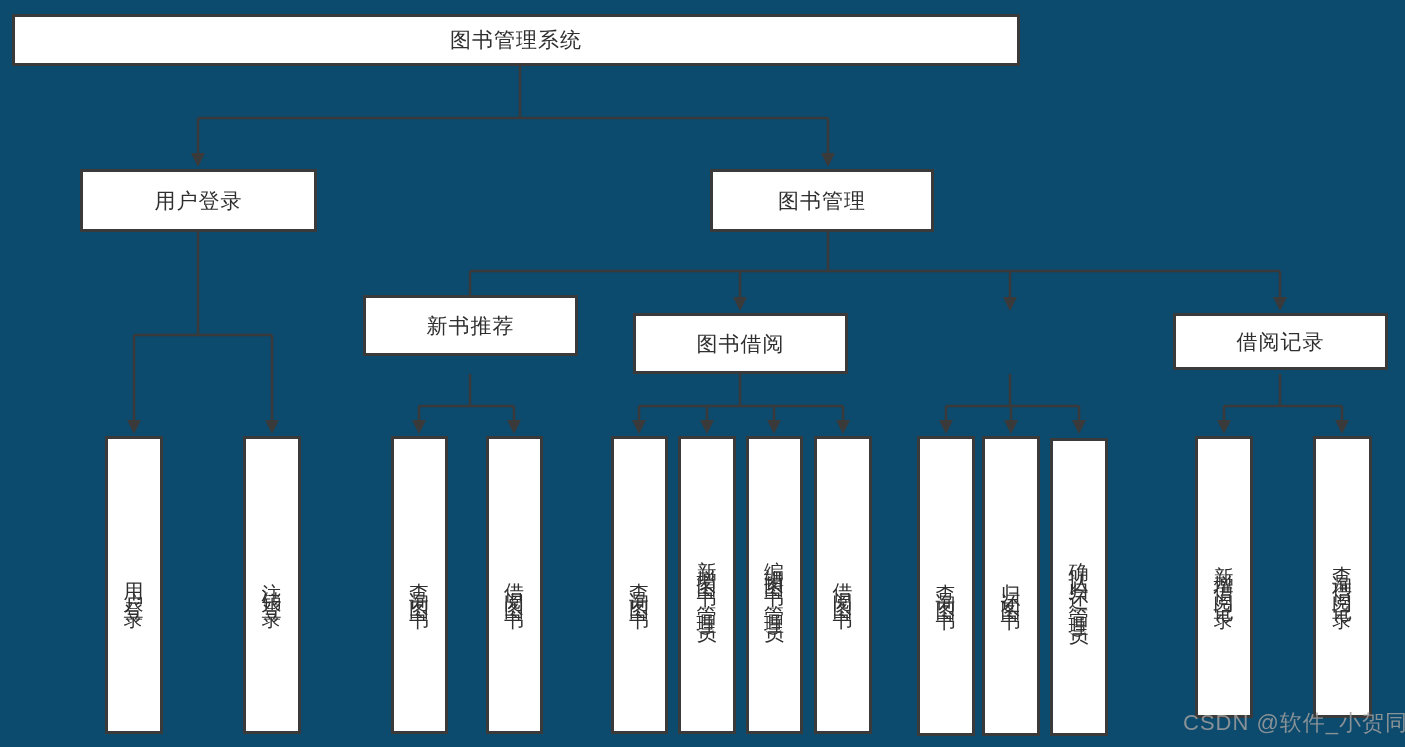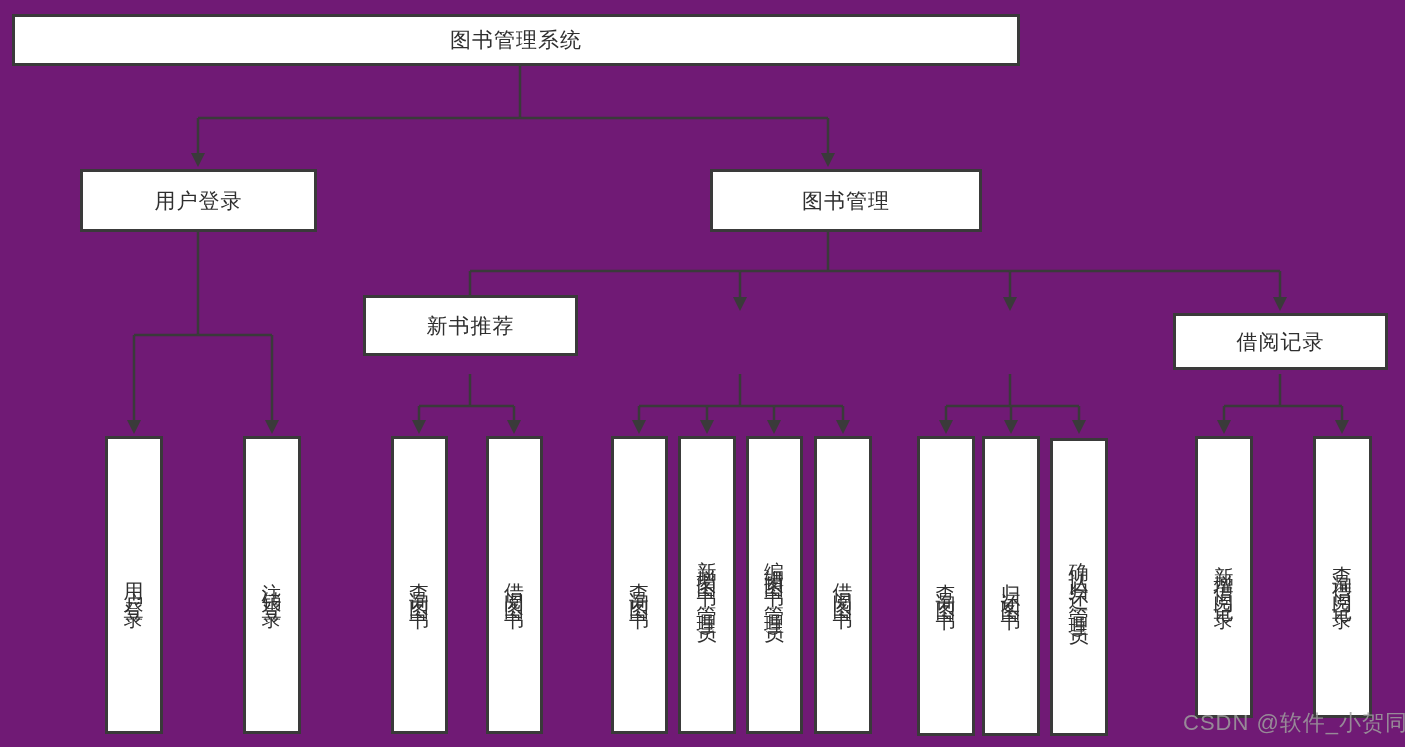--- a/index.html
+++ b/index.html
@@ -1,17 +1,17 @@
 <!DOCTYPE html>
 <html><head>
 <meta charset="utf-8">
 <style>
   html,body{margin:0;padding:0;background:#ffffff;}
   .canvas{
-    position:relative;width:1405px;height:747px;background:#701a75;
+    position:relative;width:1405px;height:747px;background:#0c4a6e;
     font-family:"Liberation Sans", sans-serif;color:#2f2f2f;overflow:hidden;
   }
   .node{
     position:absolute;box-sizing:border-box;background:#ffffff;
     border:3px solid #3a3a3a;display:flex;align-items:center;justify-content:center;
     z-index:2;
   }
   .node.h{font-size:21px;letter-spacing:1px;}
   .leaf span{
     writing-mode:vertical-rl;text-orientation:mixed;
@@ -78,26 +78,29 @@
     </g>
   </svg>
 
   <div class="node h" style="left:12px;top:14px;width:1008px;height:52px">
     <span>图书管理系统</span>
   </div>
 
   <div class="node h" style="left:80px;top:169px;width:237px;height:63px">
     <span>用户登录</span>
   </div>
-  <div class="node h" style="left:710px;top:169px;width:272px;height:63px">
+  <div class="node h" style="left:710px;top:169px;width:224px;height:63px">
     <span>图书管理</span>
   </div>
 
   <div class="node h" style="left:363px;top:295px;width:215px;height:61px">
     <span>新书推荐</span>
+  </div>
+  <div class="node h" style="left:633px;top:313px;width:215px;height:61px">
+    <span>图书借阅</span>
   </div>
   <div class="node h" style="left:1173px;top:313px;width:215px;height:57px">
     <span>借阅记录</span>
   </div>
 
   <div class="node leaf" style="left:105px;top:436px;width:58px;height:298px">
     <span>用户登录</span>
   </div>
   <div class="node leaf" style="left:243px;top:436px;width:58px;height:298px">
     <span>注销登录</span>

